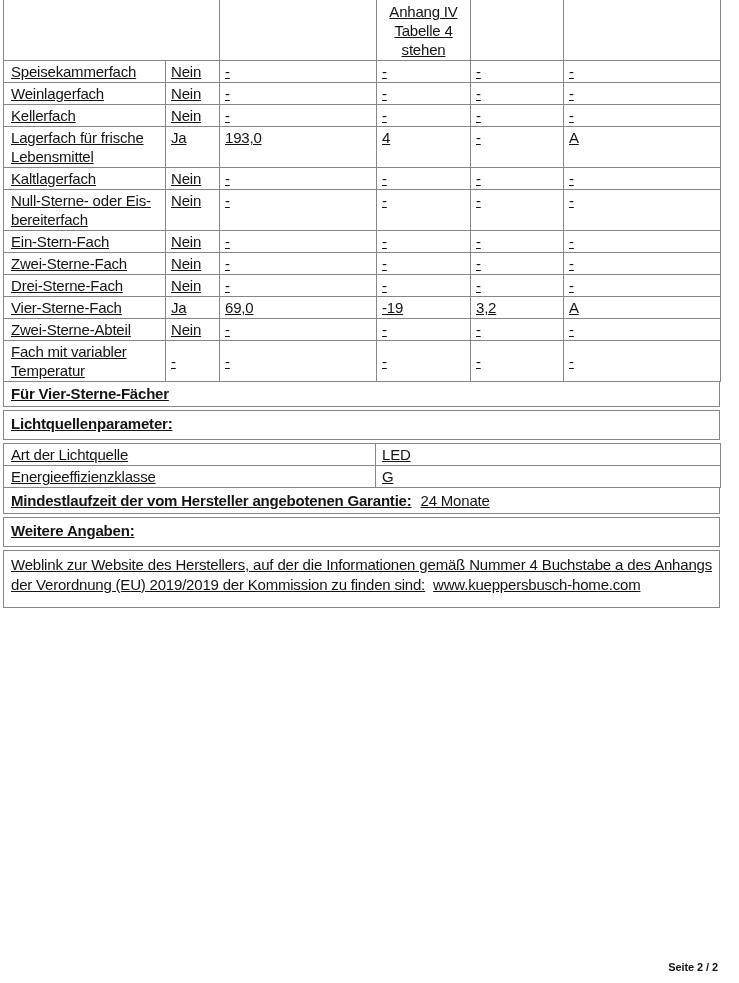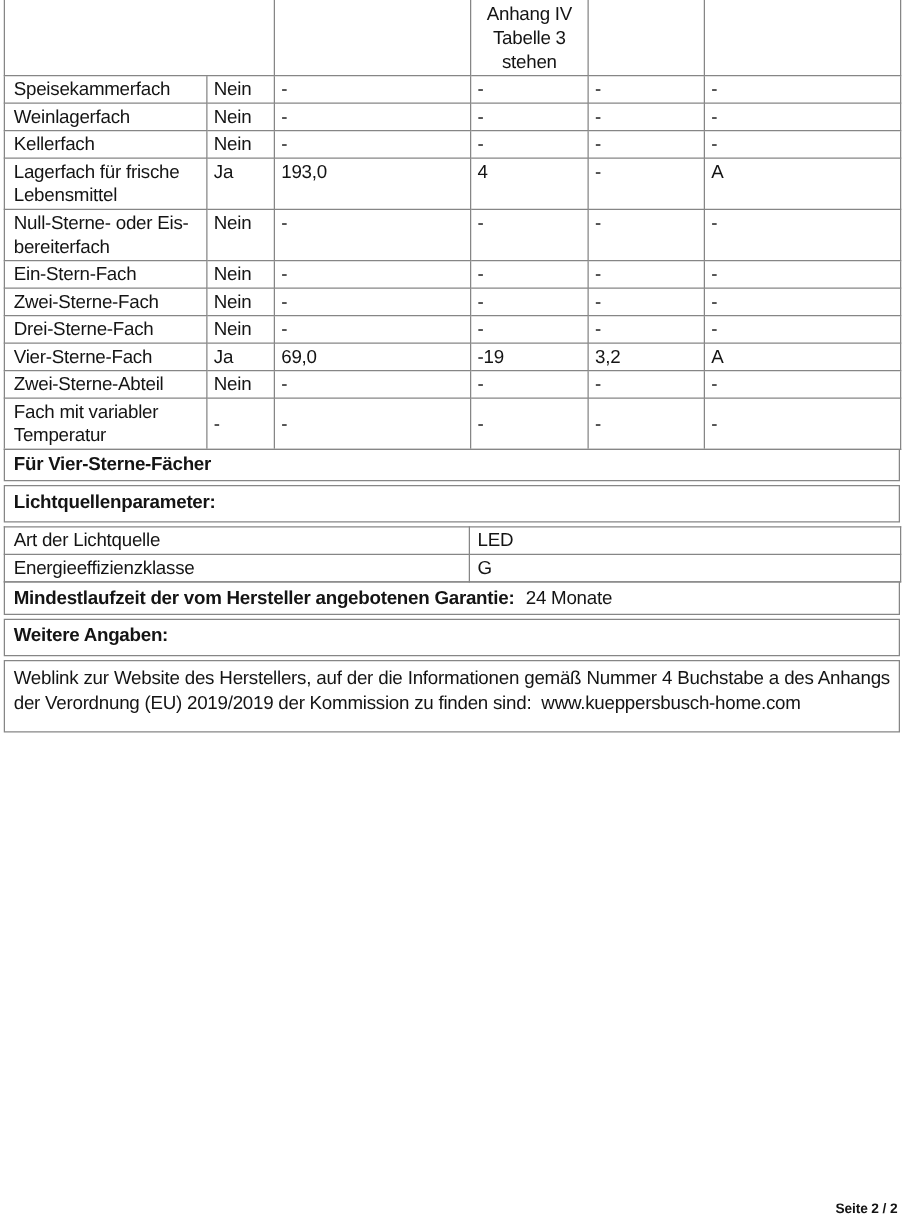--- a/index.html
+++ b/index.html
@@ -13,20 +13,21 @@
     position: relative;
     font-family: "Liberation Sans", sans-serif;
     color: #141414;
     letter-spacing: -0.2px;
   }
   .doc {
     position: absolute;
     left: 3px;
     top: 0;
     width: 717px;
+    text-decoration: underline;
   }
   table {
     border-collapse: collapse;
     table-layout: fixed;
     width: 717px;
   }
   td, th {
     border: 1px solid #868686;
     font-size: 15px;
     font-weight: normal;
@@ -100,21 +101,21 @@
       <col style="width:94px">
         <col style="width:93px">
         <col style="width:157px">
     </colgroup>
     <thead>
       <tr>
         <th colspan="2"></th>
         <th></th>
         <th>
           <div>Anhang IV</div>
-          <div>Tabelle 3</div>
+          <div>Tabelle 4</div>
           <div>stehen</div>
         </th>
         <th></th>
         <th></th>
       </tr>
     </thead>
     <tbody>
       <tr>
         <td class="lbl">Speisekammerfach</td>
         <td class="val">Nein</td>
@@ -139,20 +140,28 @@
         <td class="val">-</td>
         <td class="val">-</td>
       </tr>
       <tr>
         <td class="lbl">Lagerfach für frische Lebensmittel</td>
         <td class="val">Ja</td>
         <td class="val">193,0</td>
         <td class="val">4</td>
         <td class="val">-</td>
         <td class="val">A</td>
+      </tr>
+      <tr>
+        <td class="lbl">Kaltlagerfach</td>
+        <td class="val">Nein</td>
+        <td class="val">-</td>
+        <td class="val">-</td>
+        <td class="val">-</td>
+        <td class="val">-</td>
       </tr>
       <tr>
         <td class="lbl">Null-Sterne- oder Eis-bereiterfach</td>
         <td class="val">Nein</td>
         <td class="val">-</td>
         <td class="val">-</td>
         <td class="val">-</td>
         <td class="val">-</td>
       </tr>
       <tr>

